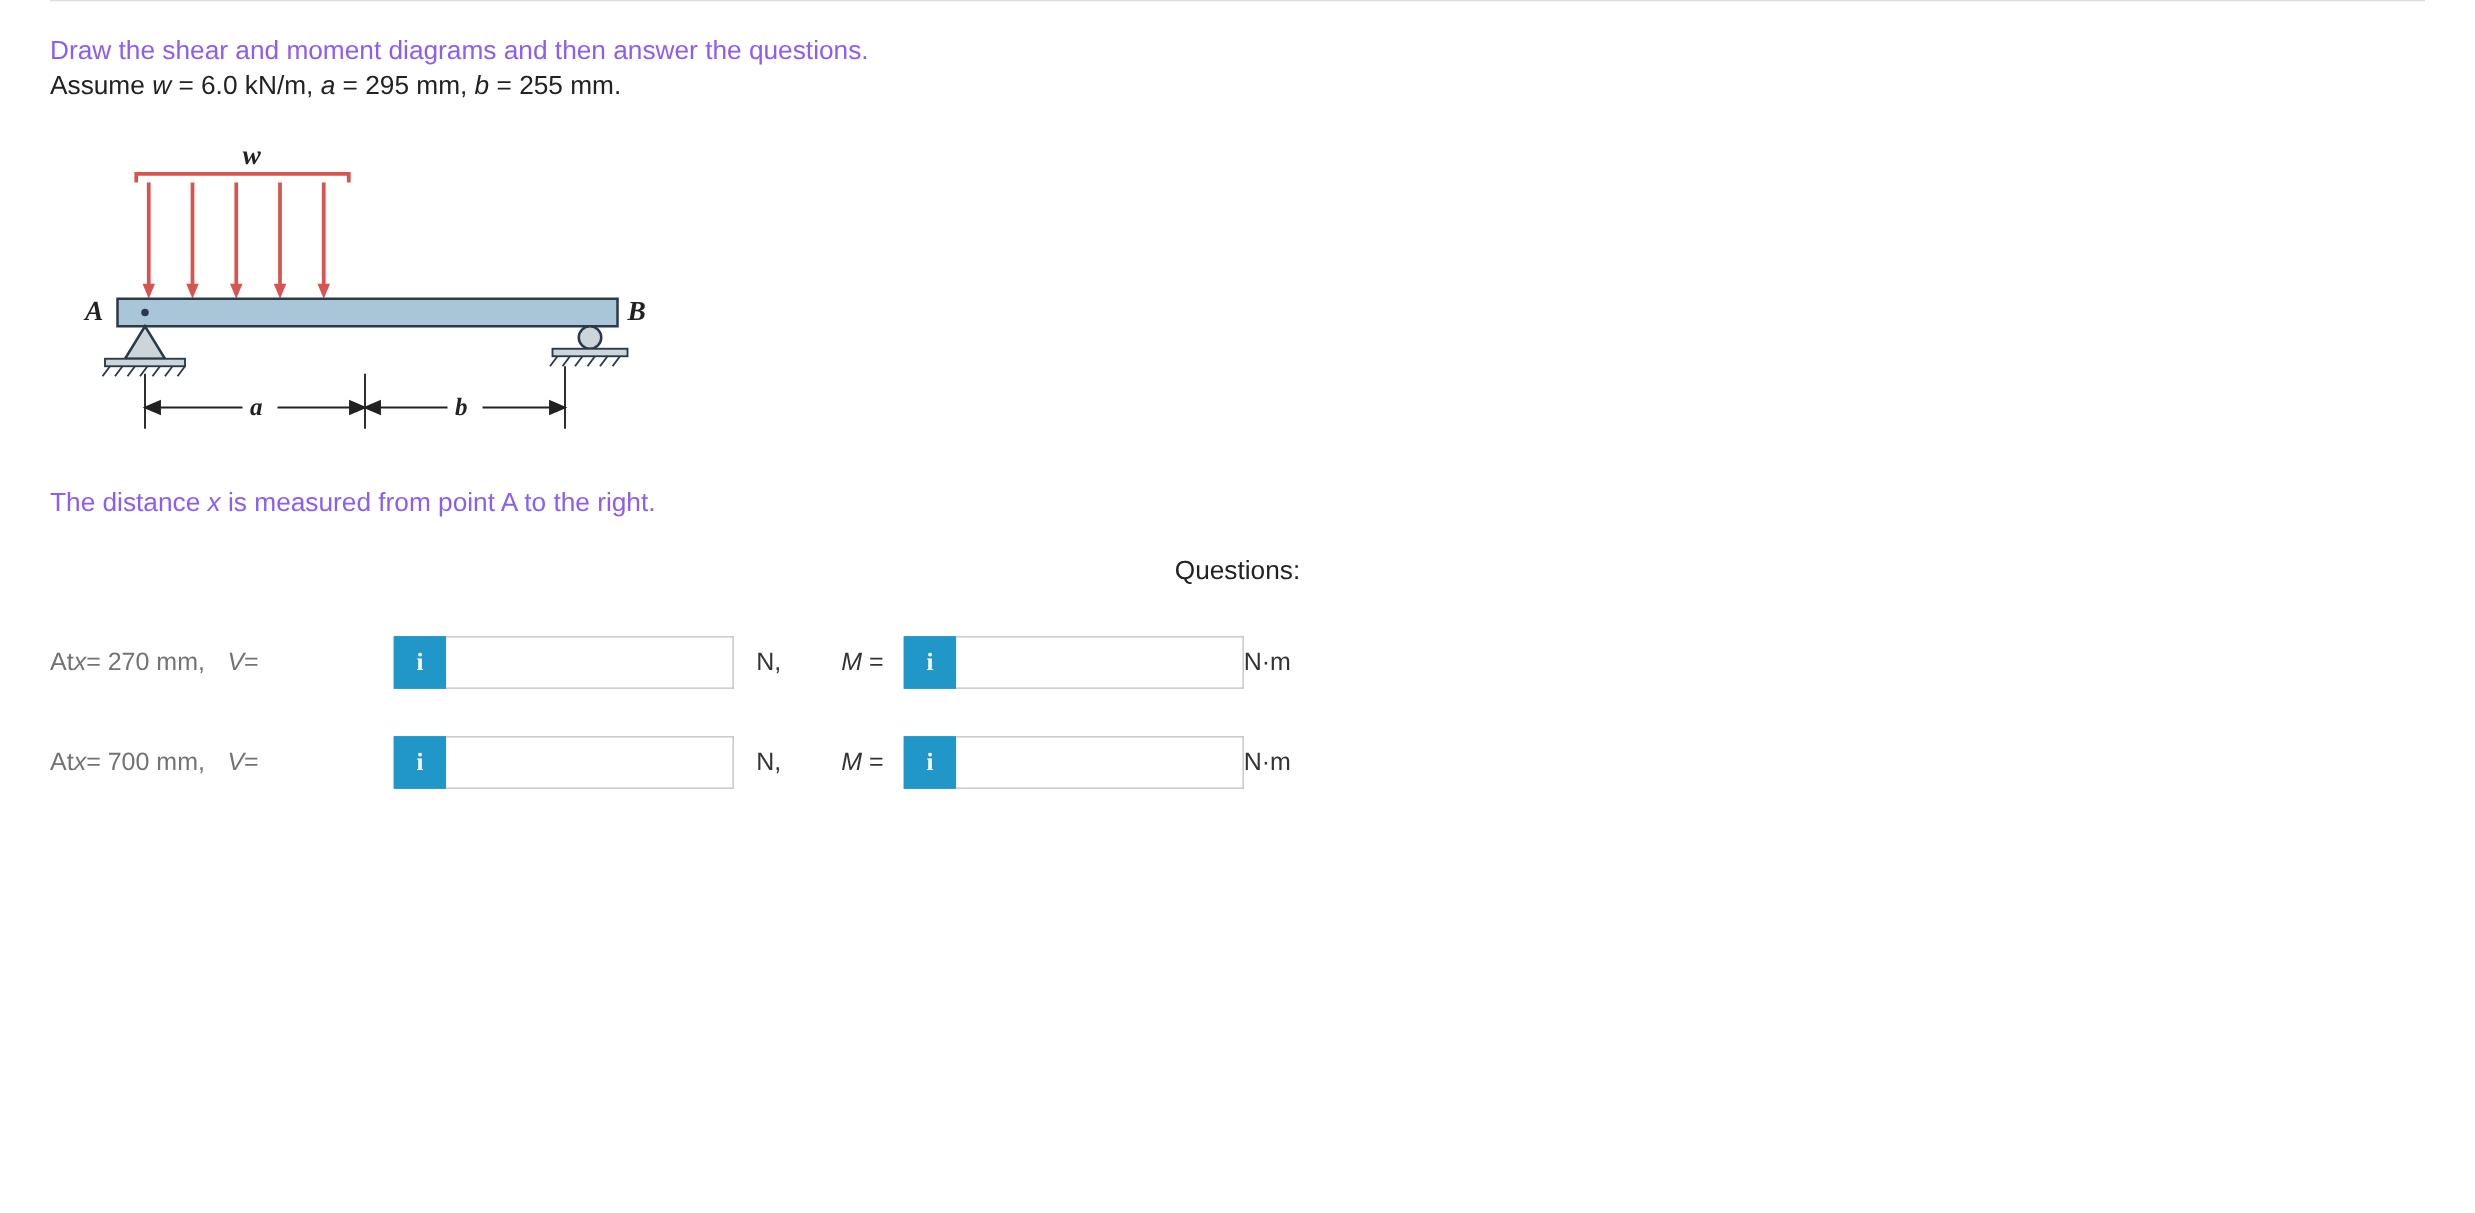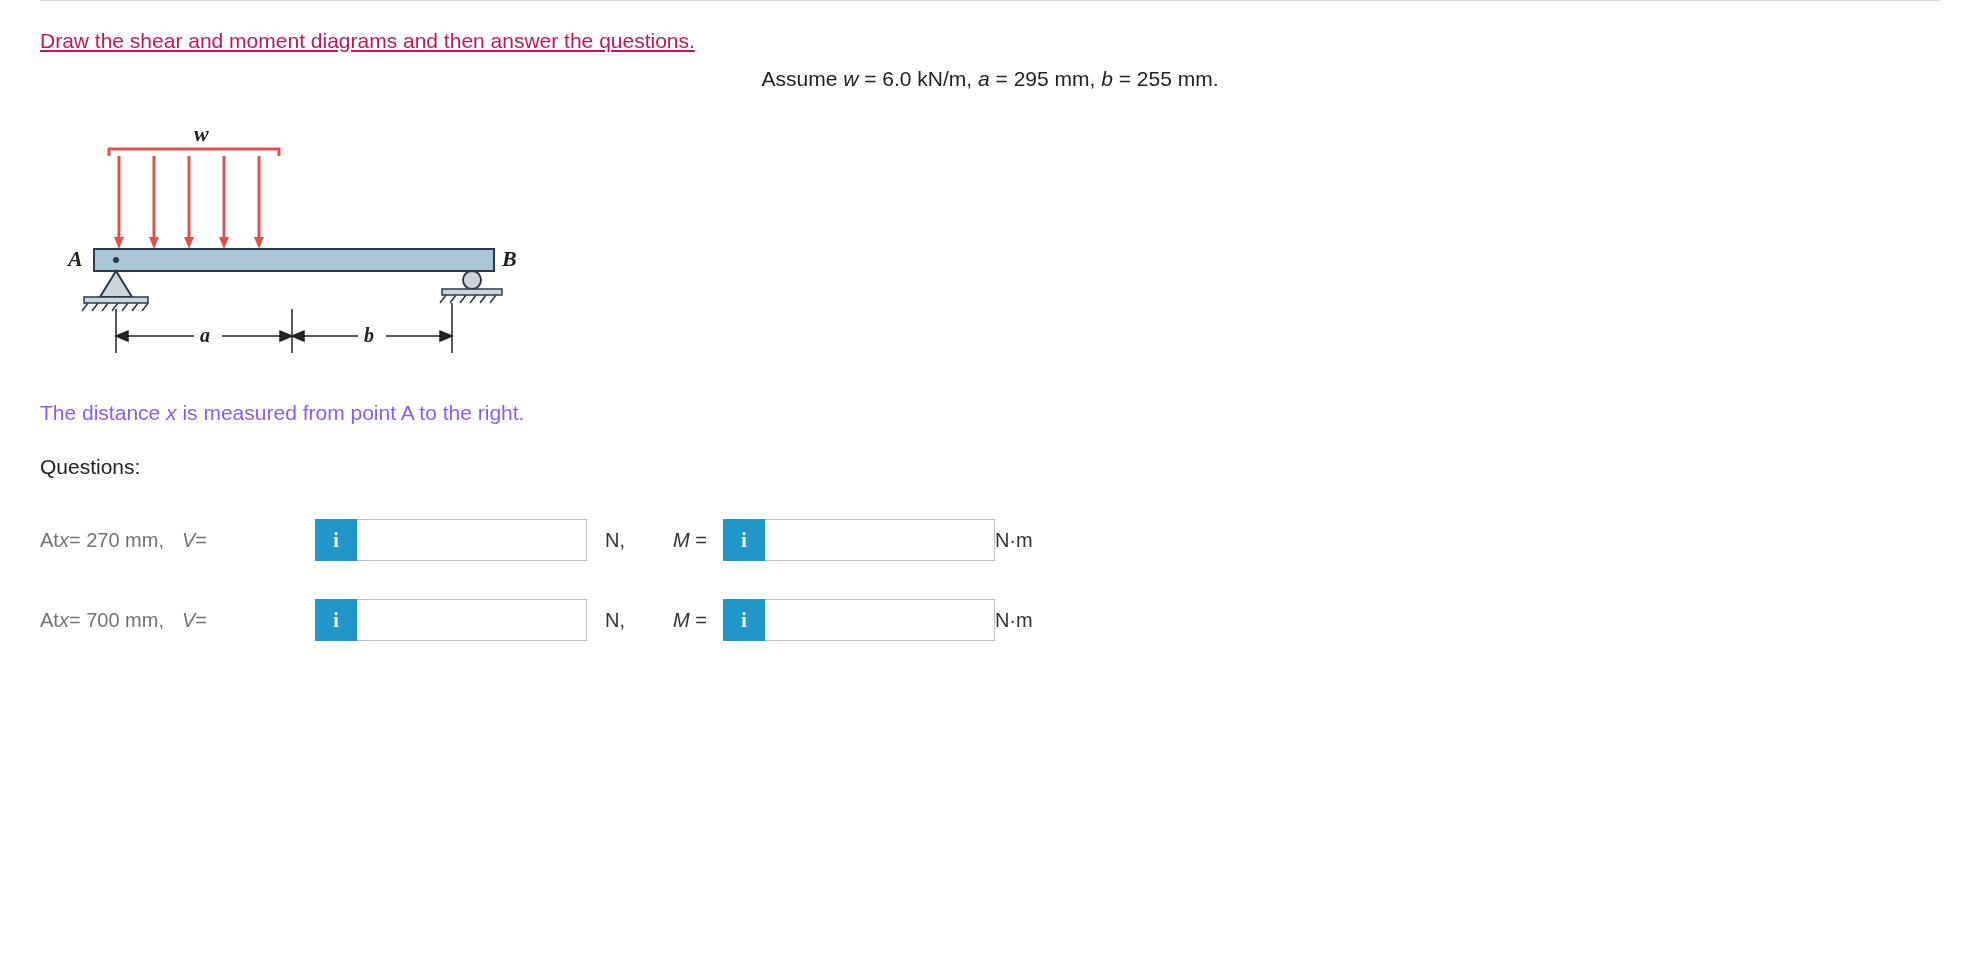--- a/index.html
+++ b/index.html
@@ -4,26 +4,26 @@
   <style>
     * { box-sizing: border-box; margin: 0; padding: 0; }
     body {
       font-family: "Helvetica Neue", Arial, sans-serif;
       font-size: 20px;
       color: #333;
       background: #fff;
       padding: 0 40px 40px 40px;
     }
     .hr-top { border: none; border-top: 1px solid #dcdcdc; margin-bottom: 28px; }
-    .intro-line1 { margin-bottom: 14px; font-size: 21px; color: #be185d; text-decoration: underline; }
-    .intro-line2 { margin-bottom: 30px; font-size: 21px; color: #222; text-align: center; }
+    .intro-line1 { margin-bottom: 4px; font-size: 21px; color: #8b5cf6; }
+    .intro-line2 { margin-bottom: 30px; font-size: 21px; color: #222; }
     .italic { font-style: italic; }
     .figure-wrap { margin: 10px 0 30px 14px; }
     .note-line { margin-top: 30px; margin-bottom: 30px; font-size: 21px; color: #8b5cf6; }
-    .questions-label { margin-bottom: 40px; font-size: 21px; color: #222; }
+    .questions-label { margin-bottom: 40px; font-size: 21px; color: #222; text-align: center; }
     .qrow { display: flex; align-items: center; margin-bottom: 38px; }
     .qlabel { display: flex; align-items: baseline; width: 275px; font-size: 20px; color: #737373; }
     .input-group { display: flex; align-items: stretch; height: 42px; }
     .info-btn {
       width: 42px; background: #2196c9; color: #fff;
       display: flex; align-items: center; justify-content: center;
       font-family: Georgia, serif; font-weight: bold; font-size: 20px;
       border: 1px solid #2196c9; cursor: pointer; user-select: none;
     }
     .num-input {

